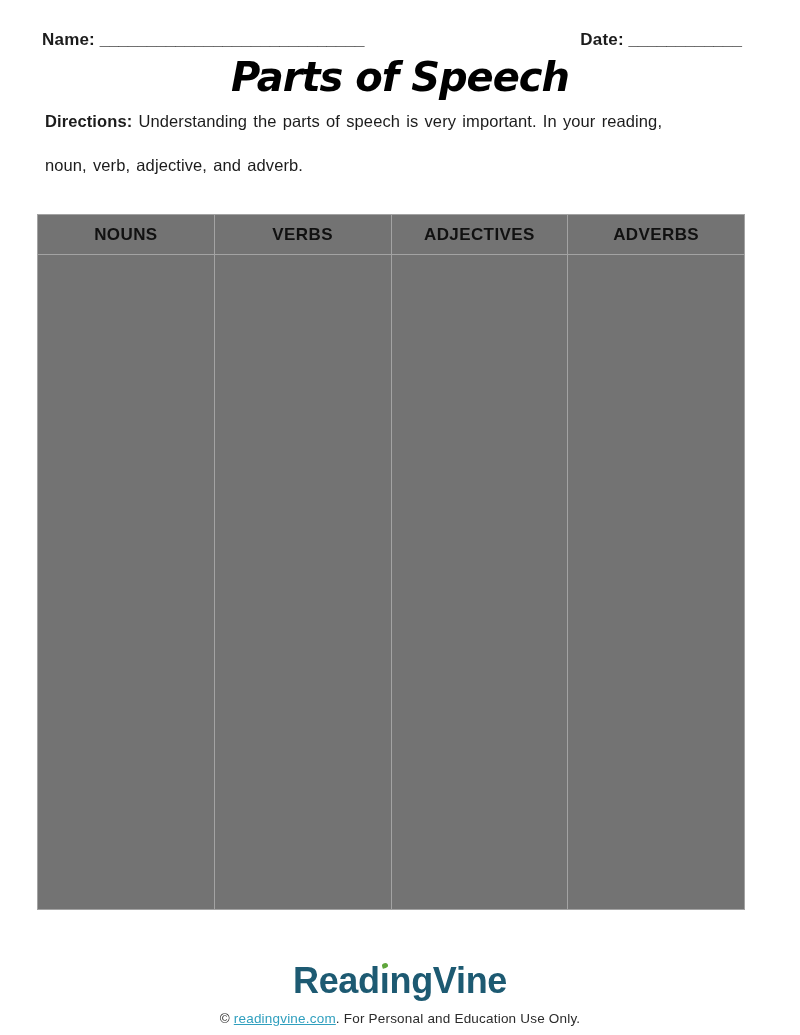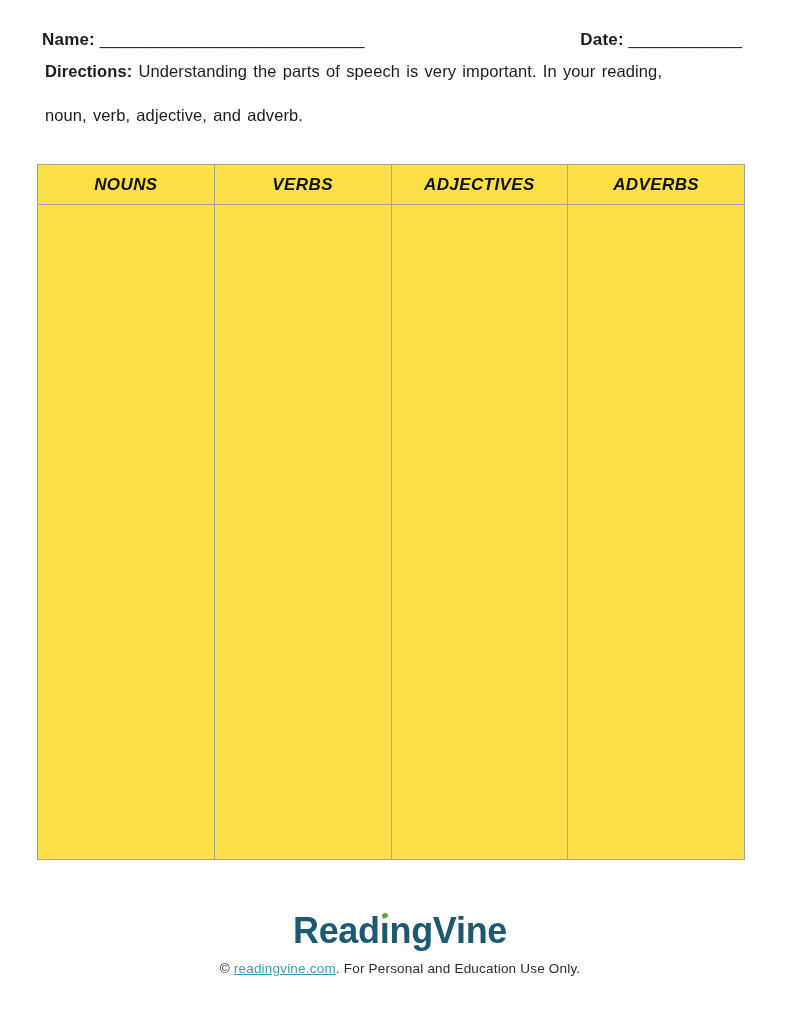--- a/index.html
+++ b/index.html
@@ -19,21 +19,21 @@
 
   
   .header-row {
     display: flex;
     justify-content: space-between;
     padding: 30px 58px 0 42px;
     font-size: 17px;
   }
   .field { white-space: nowrap; }
   .field-label { font-weight: 700; letter-spacing: 0.2px; }
-  .blank-line { font-weight: 400; letter-spacing: 0; color: #1c1c1c; }
+  .blank-line { font-weight: 700; letter-spacing: 0; color: #1c1c1c; }
 
   
   .title {
     margin-top: 4px;
     text-align: center;
     font-family: "DejaVu Sans", sans-serif;
     font-weight: 900;
     font-style: italic;
     font-size: 40px;
     letter-spacing: -1px;
@@ -53,22 +53,21 @@
 
   
   .pos-table {
     margin: 38px 0 0 37px;
     width: 708px;
     border-collapse: collapse;
     table-layout: fixed;
   }
   .pos-table th, .pos-table td {
     border: 1px solid #a3a3a3;
-    background: #fde047;
-    font-style: italic;
+    background: #737373;
   }
   .pos-table th {
     height: 40px;
     font-size: 17px;
     font-weight: 700;
     letter-spacing: 0.4px;
     color: #111111;
     text-align: center;
     vertical-align: middle;
   }
@@ -122,20 +121,21 @@
     <div class="field">
       <span class="field-label">Name:</span>
       <span class="blank-line">____________________________</span>
     </div>
     <div class="field">
       <span class="field-label">Date:</span>
       <span class="blank-line">____________</span>
     </div>
   </div>
 
+  <h1 class="title">Parts of Speech</h1>
 
   <p class="directions">
     <span class="directions-label">Directions:</span>
     <span>Understanding the parts of speech is very important. In your reading,</span><br>
     <br>
     <span>noun, verb, adjective, and adverb.</span>
   </p>
 
   <table class="pos-table">
     <thead>

